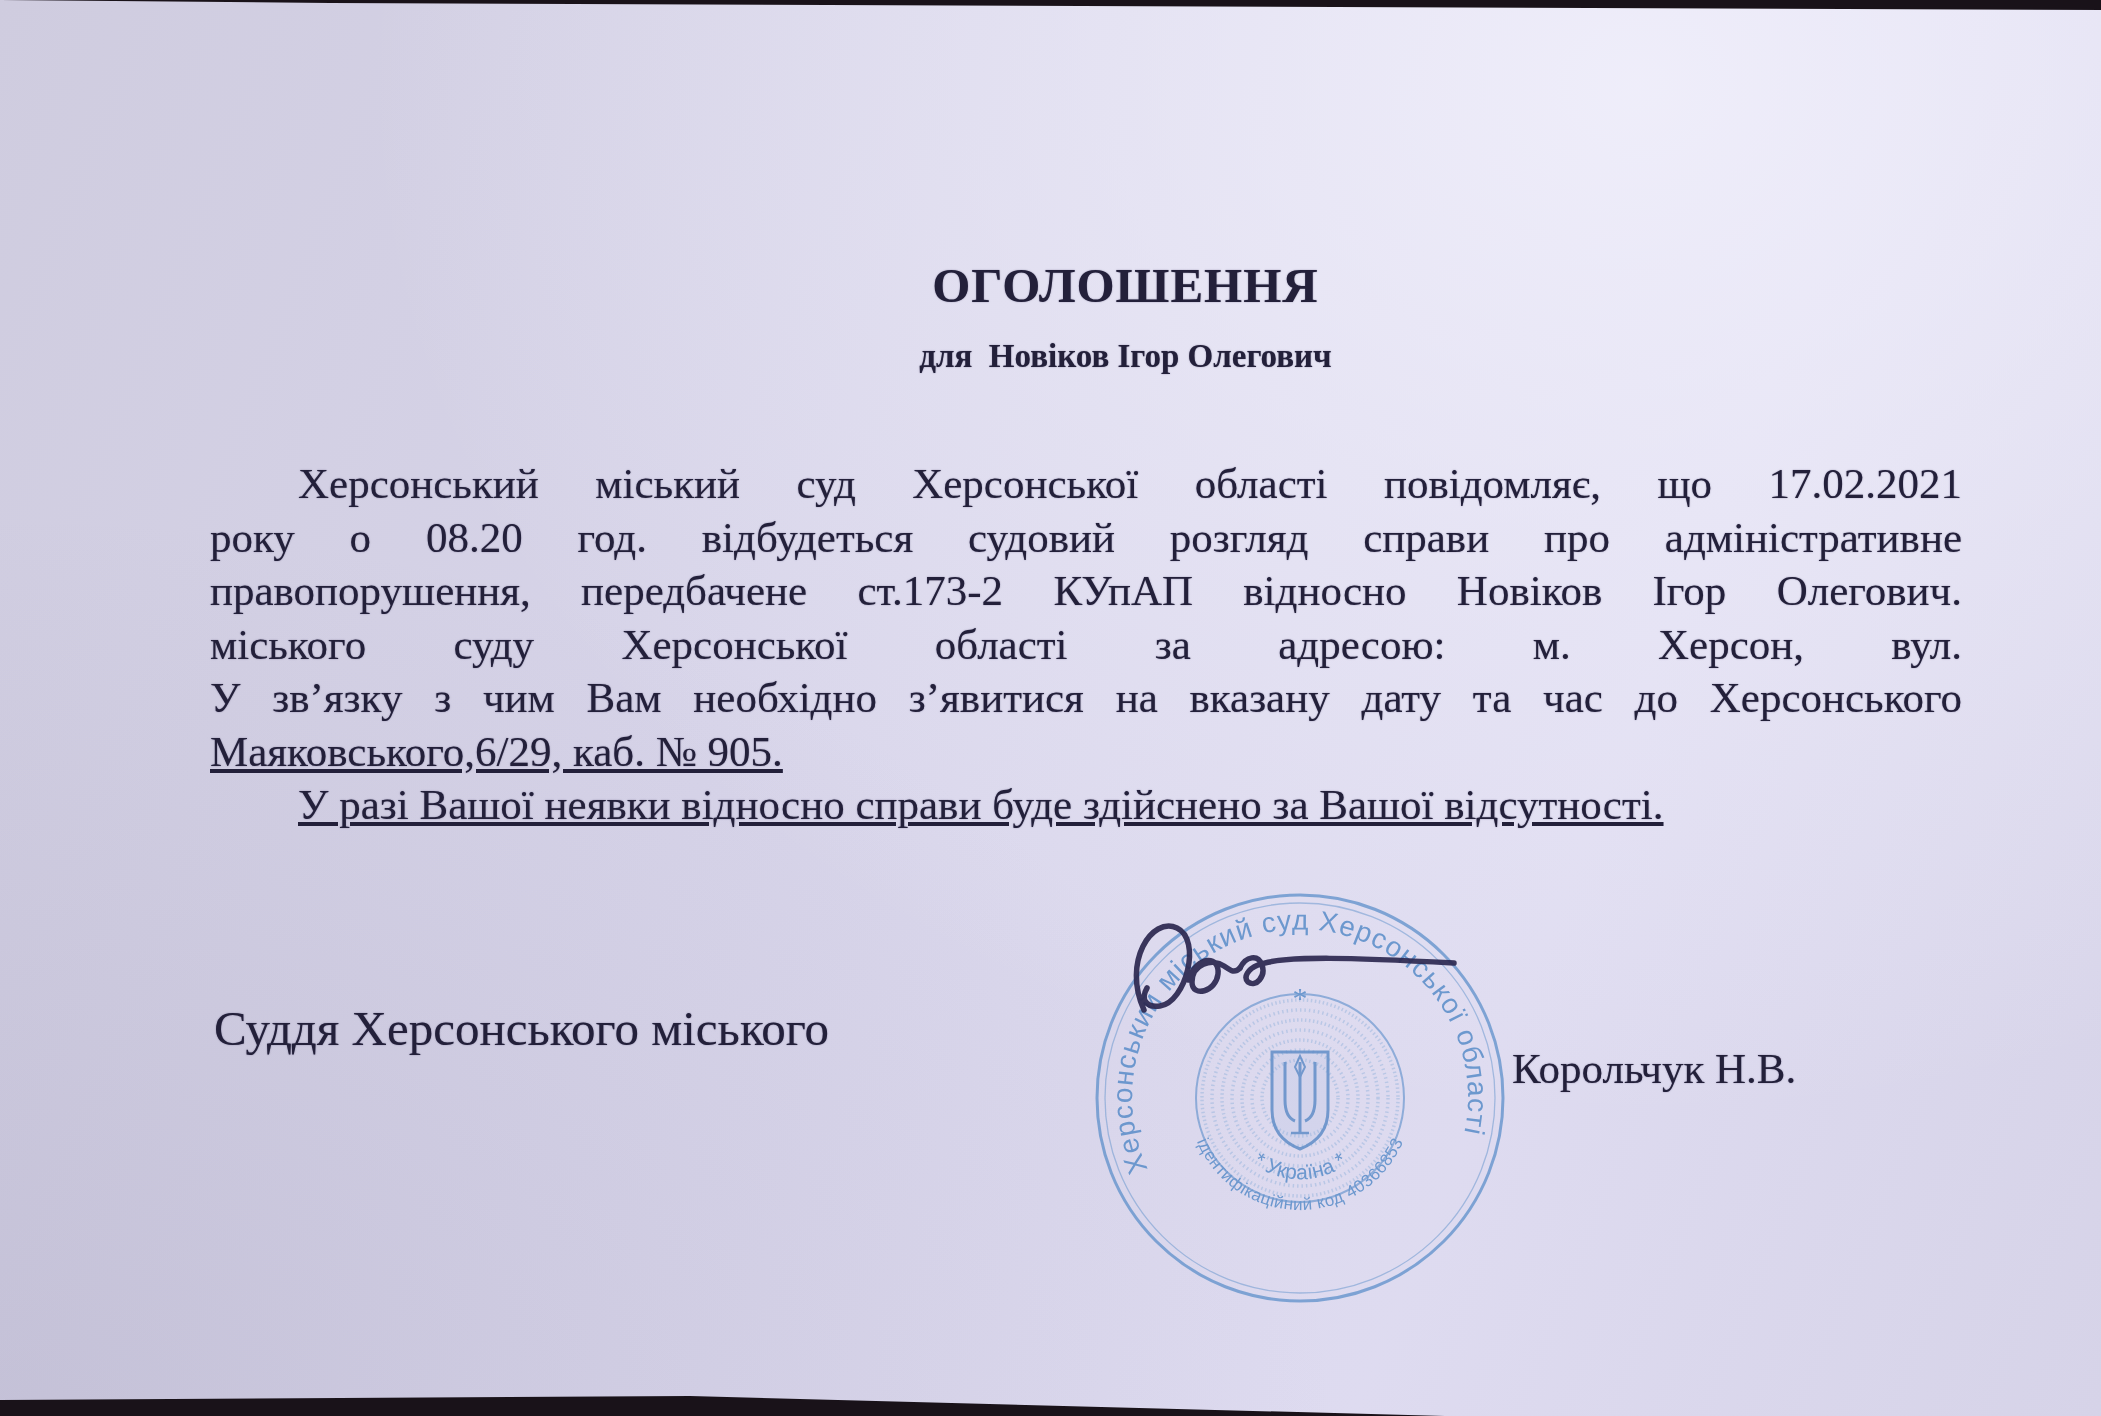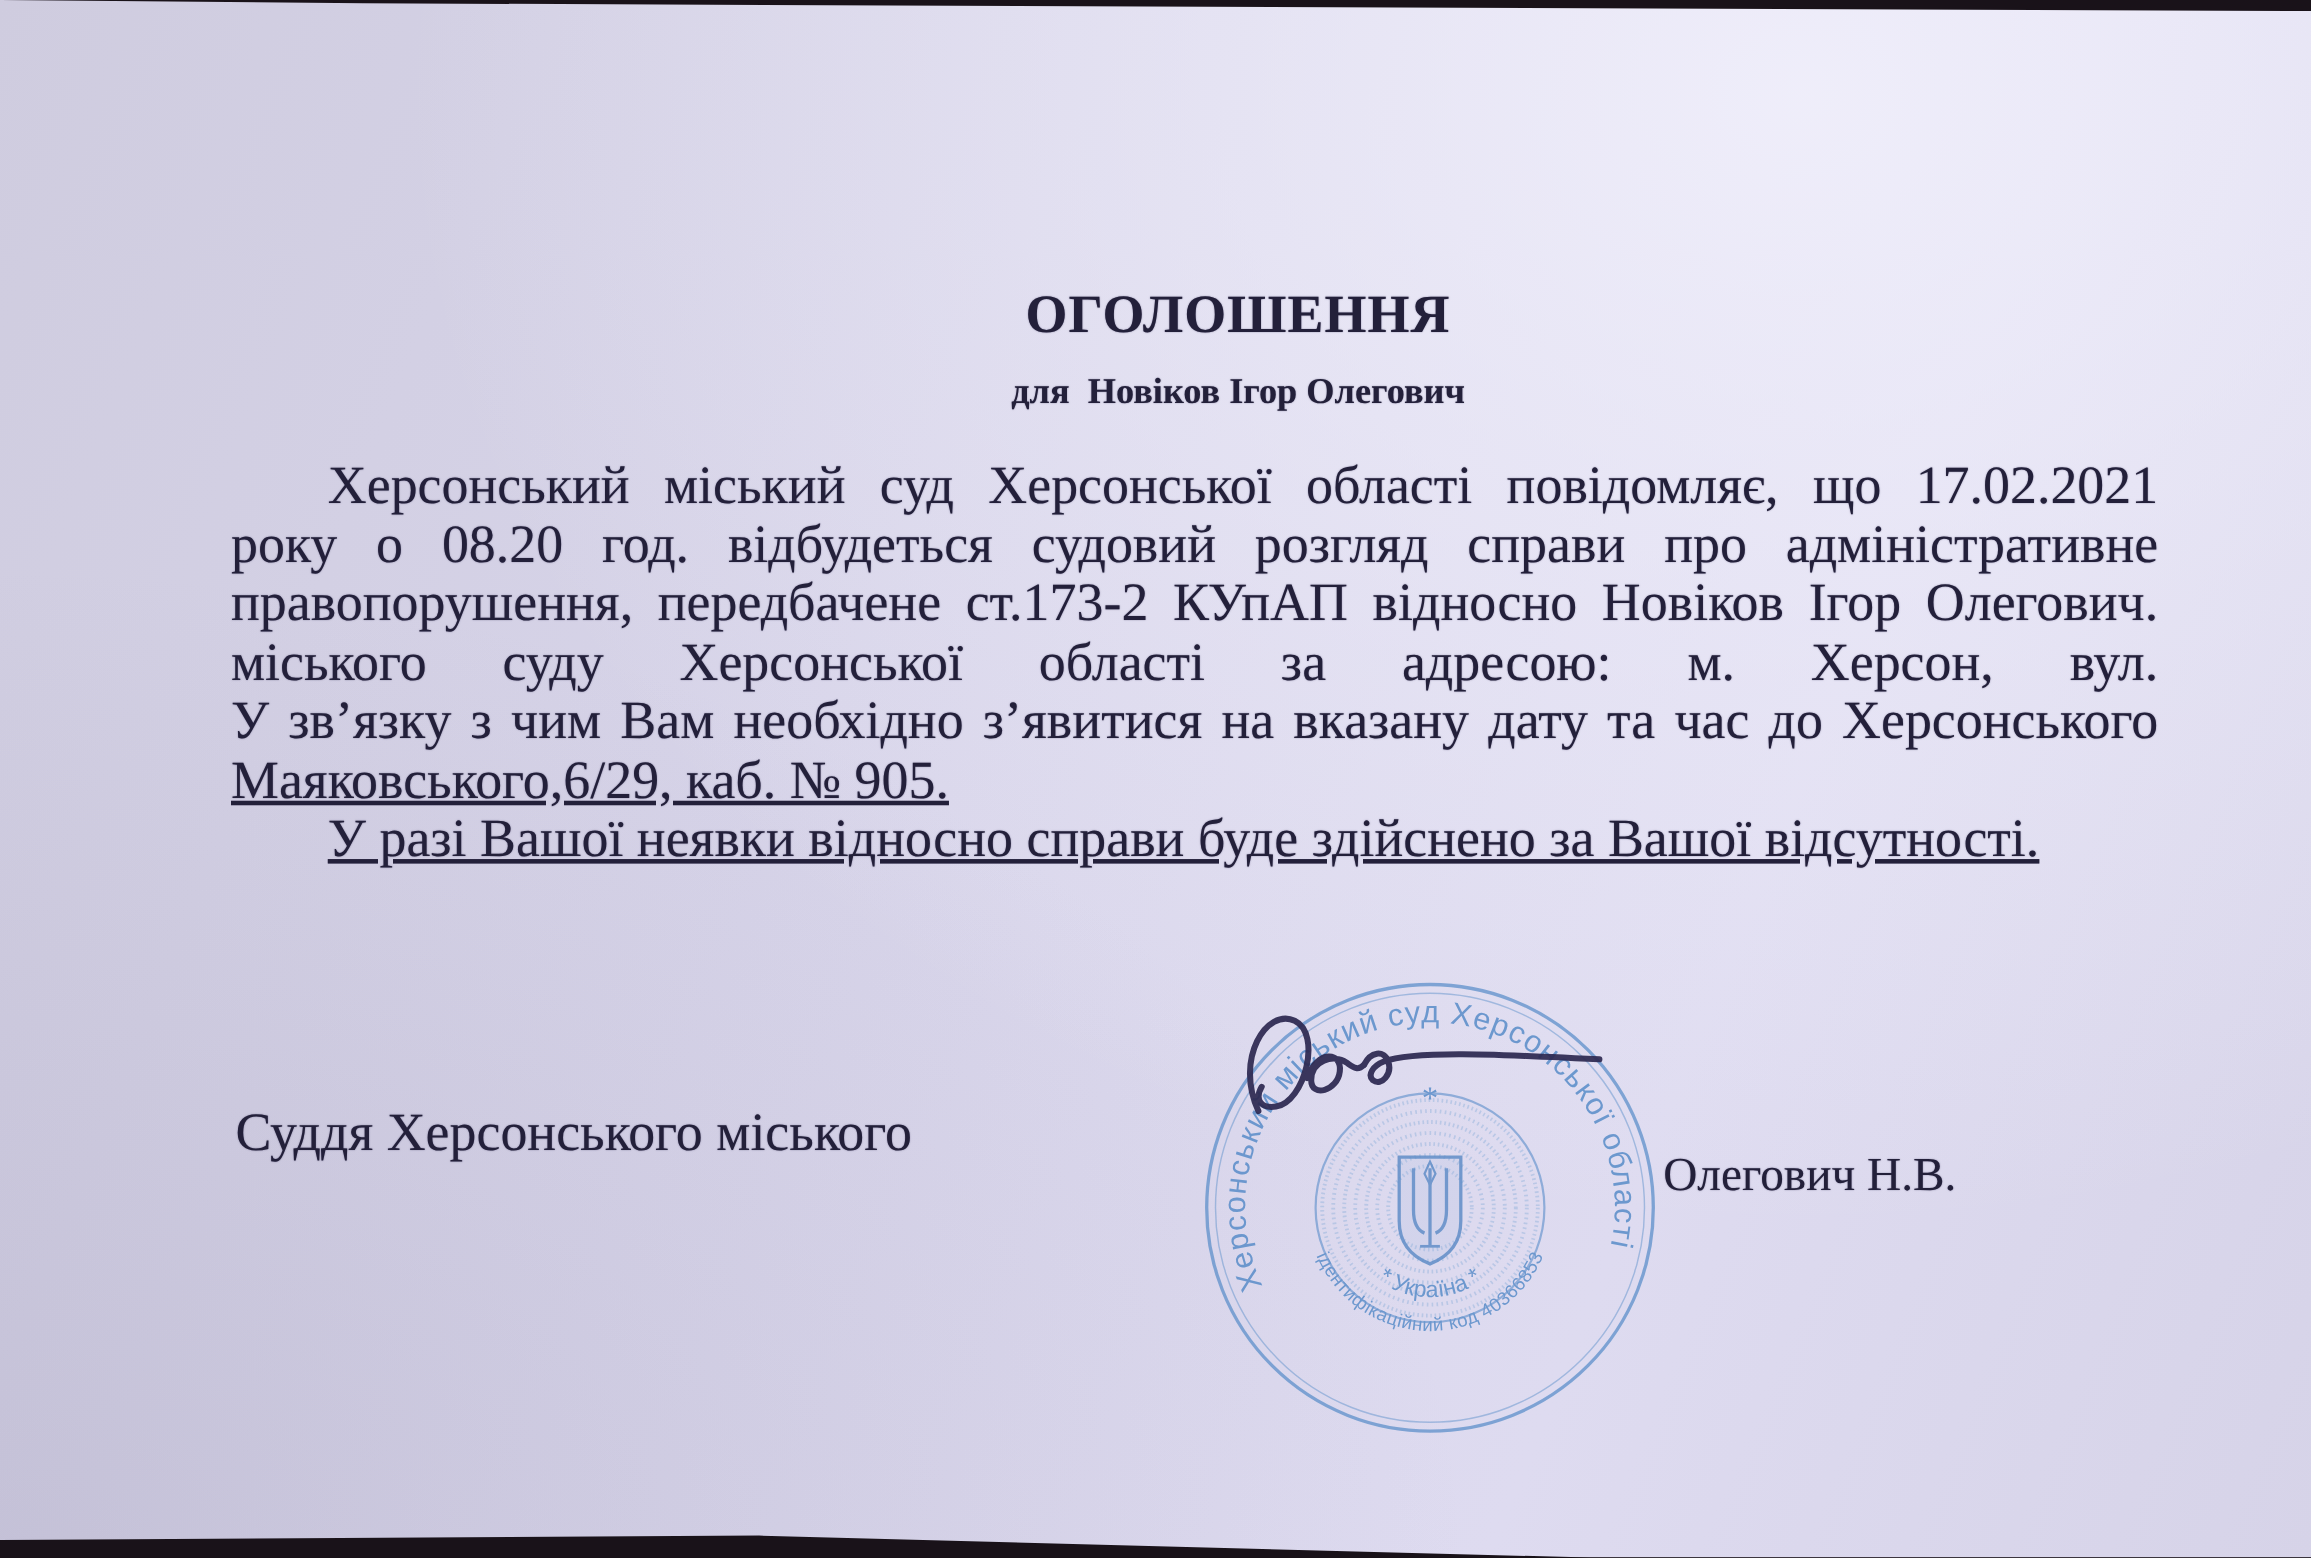--- a/index.html
+++ b/index.html
@@ -17,21 +17,21 @@
     background-image:
       radial-gradient(ellipse at 78% 6%, rgba(242,241,252,.85), rgba(242,241,252,0) 55%),
       radial-gradient(ellipse at 0% 100%, rgba(150,146,175,.25), rgba(150,146,175,0) 45%),
       linear-gradient(112deg,#cfccdf 0%, #d7d4e9 38%, #dedbf0 72%, #d6d3e8 100%);
     filter:drop-shadow(0 0 3px rgba(245,245,255,.55));
   }
   .ink{color:#23203a;text-shadow:0 0 1.4px rgba(45,40,80,.55);}
   .heading-wrap{position:absolute;left:290px;right:140px;top:248px;text-align:center;}
   .doc-title{font-size:49px;font-weight:700;letter-spacing:1px;line-height:52px;margin-top:12px;}
   .doc-recipient{font-size:33px;font-weight:700;line-height:52px;margin-top:18px;white-space:pre;}
-  .body-wrap{position:absolute;left:210px;width:1752px;top:414px;font-size:49px;line-height:53.5px;}
+  .body-wrap{position:absolute;left:210px;width:1752px;top:457px;font-size:43px;line-height:53.5px;}
   .line{text-align:justify;text-align-last:justify;white-space:normal;}
   .line.indent{text-indent:88px;}
   .line.last{text-align-last:left;text-decoration:underline;}
   .sig-left{position:absolute;left:214px;top:1000px;font-size:49px;line-height:57px;}
   .sig-name{position:absolute;left:1512px;top:1044px;font-size:43px;}
   .stamp{position:absolute;left:1088px;top:886px;width:424px;height:424px;opacity:.88;}
   .scrawl{position:absolute;left:1122px;top:908px;width:380px;height:130px;}
 </style>
 </head>
 <body>
@@ -51,21 +51,21 @@
       <div class="line">міського суду Херсонської області за адресою: м. Херсон, вул.</div>
       <div class="line">У зв’язку з чим Вам необхідно з’явитися на вказану дату та час до Херсонського</div>
       <div class="line last">Маяковського,6/29, каб. № 905.</div>
       <div class="line last indent">У разі Вашої неявки відносно справи буде здійснено за Вашої відсутності.</div>
     </div>
 
     <div class="sig-left ink">
       <div>Суддя Херсонського міського</div>
     </div>
 
-    <div class="sig-name ink">Олегович Н.В.</div>
+    <div class="sig-name ink">Корольчук Н.В.</div>
 
     <svg class="stamp" viewBox="0 0 424 424">
       <defs>
         <path id="arcOuter" d="M 60,283 A 168,168 0 1 1 364,283" fill="none"></path>
         <path id="arcCode" d="M 109,256 A 112,112 0 0 0 315,256" fill="none"></path>
         <path id="arcCountry" d="M 139,246 A 80,80 0 0 0 285,246" fill="none"></path>
       </defs>
       <g stroke="#5d8fca" fill="none">
         <circle cx="212" cy="212" r="203" stroke-width="3" opacity=".85"></circle>
         <circle cx="212" cy="212" r="195" stroke-width="1.3" opacity=".55"></circle>

